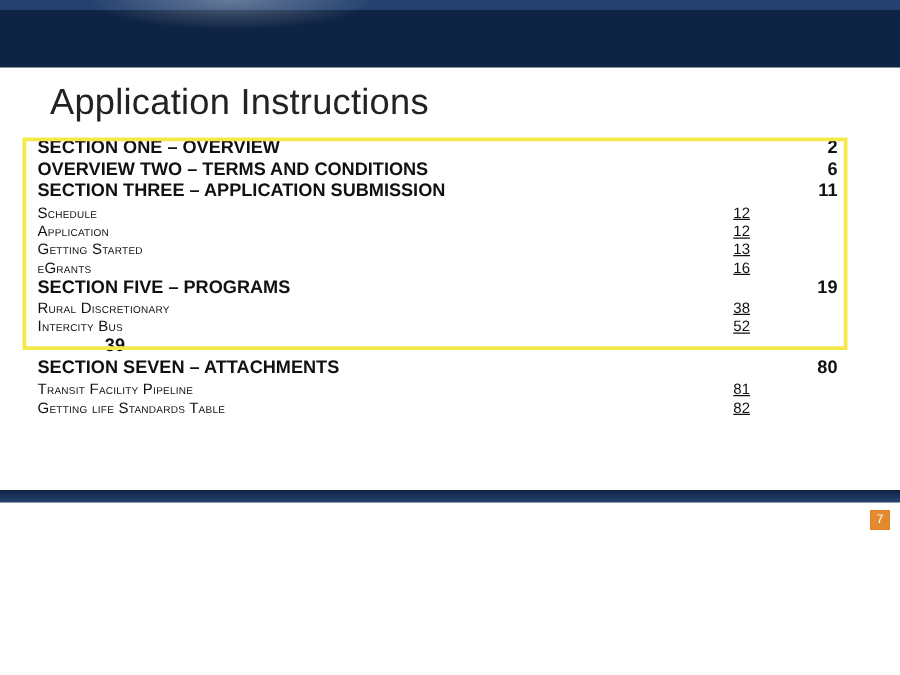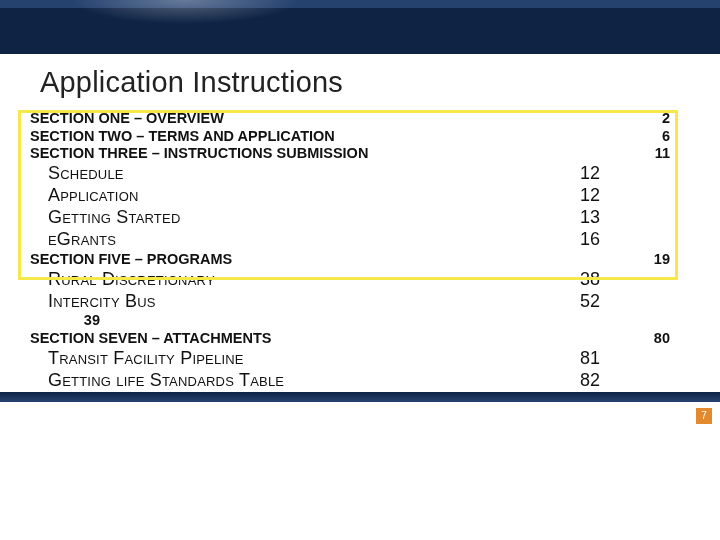--- a/index.html
+++ b/index.html
@@ -6,23 +6,23 @@
   html, body { width: 720px; height: 540px; font-family: Arial, Helvetica, sans-serif; background: #fff; }
   .slide { width: 720px; height: 430px; position: relative; background: #fff; overflow: hidden; }
   .top-band { position: absolute; top: 0; left: 0; width: 720px; height: 54px; background: #0f2445; }
   .top-band::before { content: ""; position: absolute; top: 0; left: 0; width: 720px; height: 8px; background: #25426f; }
   .top-band .light { position: absolute; top: 0; left: 70px; width: 230px; height: 24px; background: radial-gradient(ellipse at 50% 0%, rgba(255,255,255,0.3), rgba(255,255,255,0) 70%); }
   .title { position: absolute; top: 66px; left: 40px; font-size: 29px; color: #222; font-weight: 400; letter-spacing: 0.2px; }
   .body { position: absolute; top: 110px; left: 30px; width: 640px; font-size: 14.5px; color: #111; line-height: 1.22; }
   .row { display: flex; }
   .row .label { flex: 1; }
   .row .pg { width: 70px; text-align: right; }
-  .row .pg2 { width: 40px; text-align: right; }
+  .row .pg2 { width: 40px; text-align: right; text-decoration: underline; }
   .sec { font-weight: 700; margin-top: 0; }
-  .sub { margin-left: 18px; font-weight: 400; font-size: 18px; }
+  .sub { font-weight: 400; font-size: 12px; }
   .sub .label { font-variant: small-caps; letter-spacing: 0.2px; }
   .highlight-box { position: absolute; border: 3px solid #f5e94a; pointer-events: none; }
   .hb1 { top: 110px; left: 18px; width: 660px; height: 170px; }
   .bottom-band { position: absolute; left: 0; width: 720px; bottom: 28px; height: 10px; background: linear-gradient(#0f2445, #25426f); }
   .pagenum { position: absolute; right: 8px; bottom: 6px; width: 16px; height: 16px; background: #e38a2e; color: #fff; font-size: 10px; text-align: center; line-height: 16px; }
 </style>
 </head>
 <body>
 <div class="slide">
 
@@ -33,26 +33,26 @@
   <div class="title">Application Instructions</div>
 
   <div class="body">
 
     <div class="row sec">
       <span class="label">SECTION ONE – OVERVIEW</span>
       <span class="pg">2</span>
     </div>
 
     <div class="row sec">
-      <span class="label">SECTION TWO – TERMS AND APPLICATION</span>
+      <span class="label">OVERVIEW TWO – TERMS AND CONDITIONS</span>
       <span class="pg">6</span>
     </div>
 
     <div class="row sec">
-      <span class="label">SECTION THREE – INSTRUCTIONS SUBMISSION</span>
+      <span class="label">SECTION THREE – APPLICATION SUBMISSION</span>
       <span class="pg">11</span>
     </div>
     <div class="row sub">
       <span class="label">Schedule</span>
       <span class="pg2">12</span>
       <span class="pg"></span>
     </div>
     <div class="row sub">
       <span class="label">Application</span>
       <span class="pg2">12</span>

